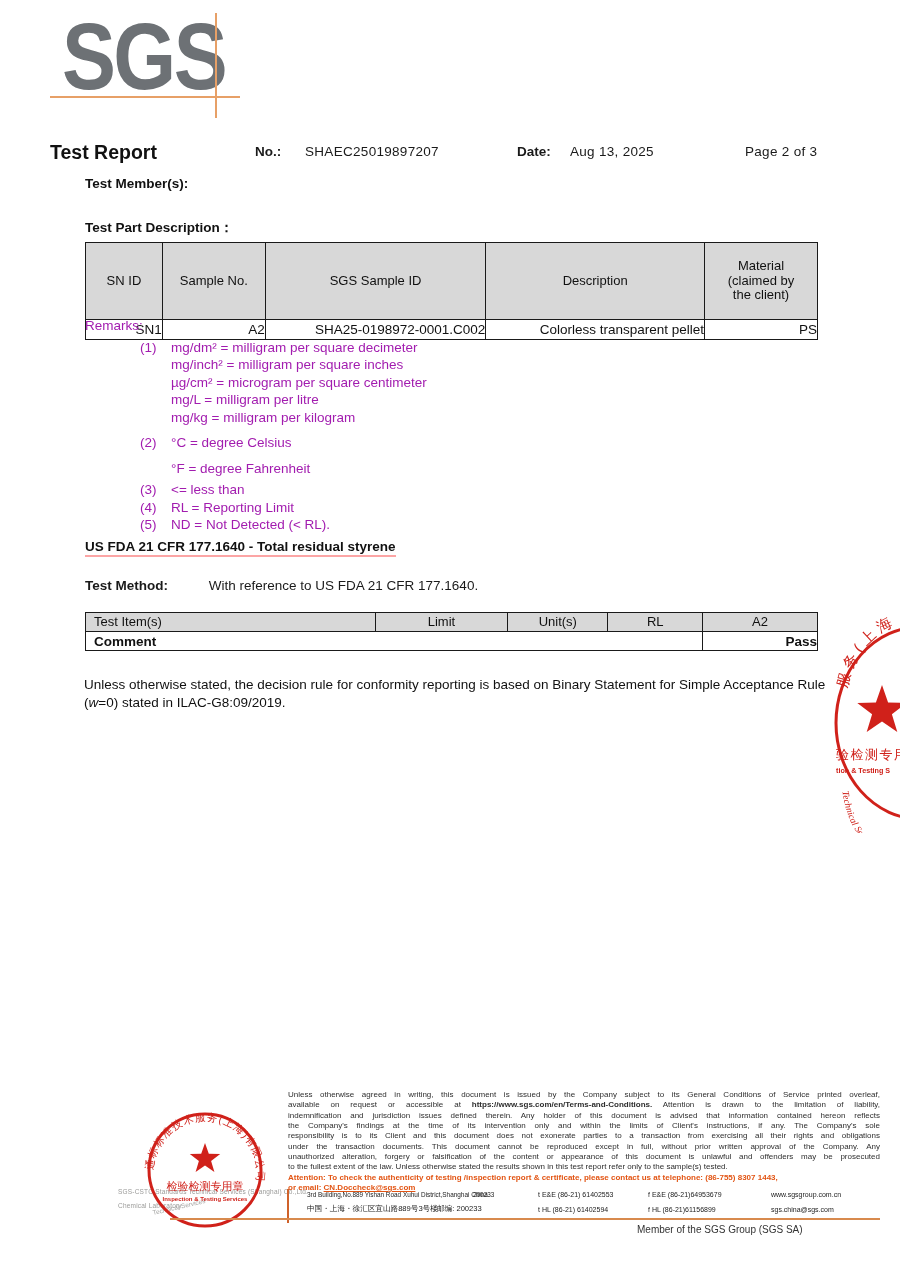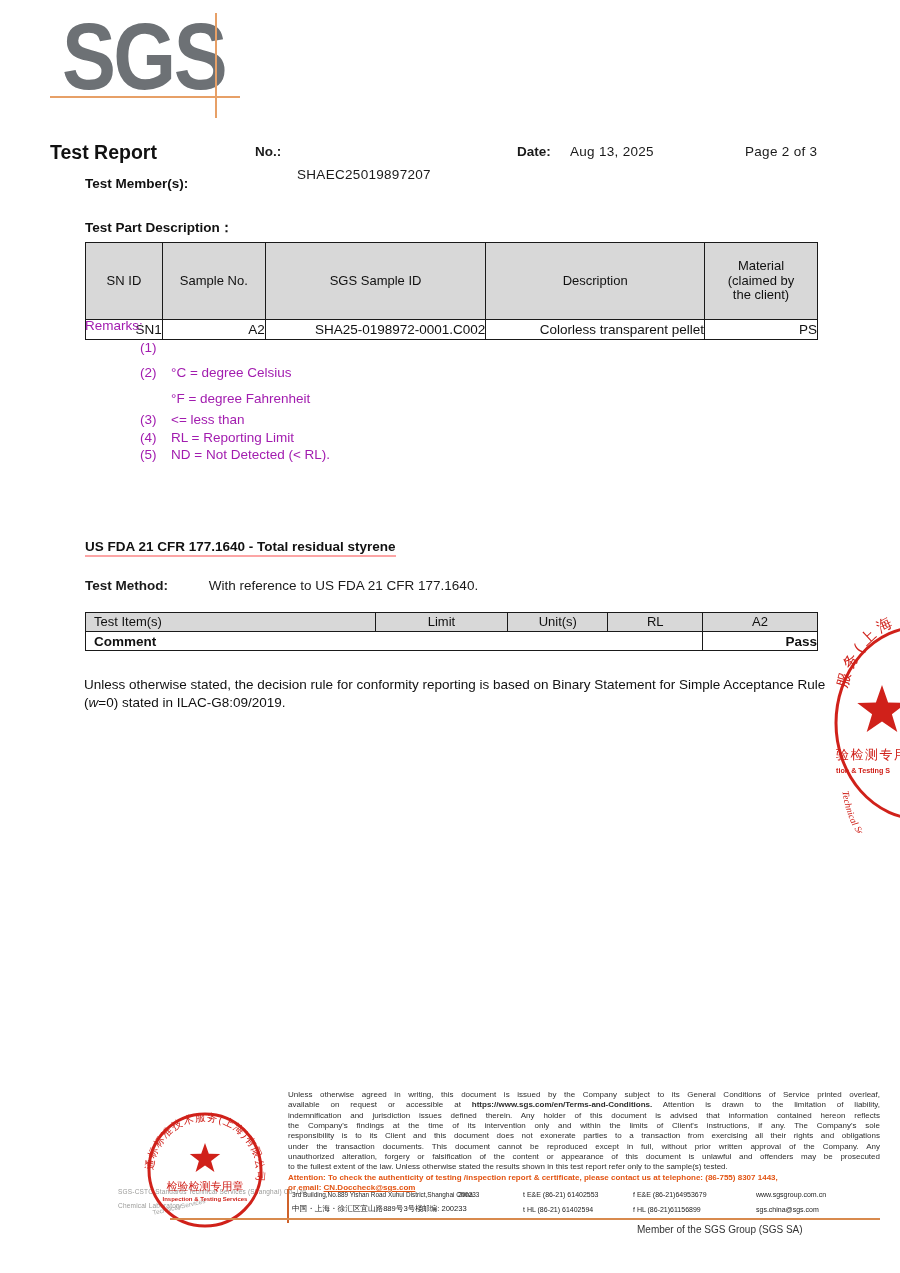--- a/index.html
+++ b/index.html
@@ -51,21 +51,21 @@
   .right-stamp{ position:absolute; left:810px; top:613px; }
   .left-stamp{ position:absolute; left:130px; top:1095px; }
   
   .company-line{ position:absolute; font-size:6.5px; color:#9a9a98; letter-spacing:.2px; }
   .company-rot{ position:absolute; left:152px; top:1203px; font-size:6.5px; color:#a7a7a5; transform:rotate(-13deg); }
   .legal{ position:absolute; left:288px; top:1090px; width:592px; font-size:8px; line-height:10.35px; color:#2e2e2e; }
   .legal-line.j{ text-align:justify; text-align-last:justify; }
   .legal .url{ font-weight:bold; }
   .attn{ color:#e25413; font-weight:bold; }
   .attn .email{ text-decoration:underline; }
-  .addr{ position:absolute; font-size:6.4px; color:#222; white-space:nowrap; }
+  .addr{ position:absolute; font-size:6.4px; color:#222; white-space:nowrap;margin-left:15px; }
   .addr.cn{ font-size:7.6px; }
   .addr.contact{ font-size:7px; }
   .v-rule{ position:absolute; left:287px; top:1189px; width:2px; height:34px; background:#d0622a; }
   .footer-rule{ position:absolute; left:170px; top:1218px; width:710px; height:2px; background:#d88a4e; }
   .member{ position:absolute; left:637px; top:1224px; font-size:10px; color:#333; }
   .stamp-red{ fill:#d0211a; }
 </style>
 </head>
 <body>
 
@@ -73,21 +73,21 @@
 
   <div>
     <div class="logo-text">SGS</div>
     <div class="logo-hline"></div>
     <div class="logo-vline"></div>
   </div>
 
   <div class="doc-header">
     <span class="title">Test Report</span>
     <span class="dh-lab" style="left:255px;">No.:</span>
-    <span class="dh-val" style="left:297px;margin-top:23px;">SHAEC25019897207</span>
+    <span class="dh-val" style="left:305px;">SHAEC25019897207</span>
     <span class="dh-lab" style="left:517px;">Date:</span>
     <span class="dh-val" style="left:570px;">Aug 13, 2025</span>
     <span class="dh-val" style="left:745px;">Page 2 of 3</span>
   </div>
 
   <div class="h-bold" style="left:85px; top:176px;">Test Member(s):</div>
   <div class="h-bold" style="left:85px; top:219px;">Test Part Description：</div>
 
   <table class="t1" style="top:242px;">
     <colgroup>
@@ -112,20 +112,27 @@
       <td>Colorless transparent pellet</td>
       <td>PS</td>
     </tr>
   </tbody>
     </table>
 
   <div class="remarks">
     <div>Remarks:</div>
     <div class="remark-row gap4">
       <span class="num">(1)</span>
+      <span class="txt">
+        <div>mg/dm² = milligram per square decimeter</div>
+        <div>mg/inch² = milligram per square inches</div>
+        <div>µg/cm² = microgram per square centimeter</div>
+        <div>mg/L = milligram per litre</div>
+        <div>mg/kg = milligram per kilogram</div>
+      </span>
     </div>
     <div class="remark-row gap8">
       <span class="num">(2)</span>
       <span class="txt">
         <div>°C = degree Celsius</div>
         <div class="gap8">°F = degree Fahrenheit</div>
       </span>
     </div>
     <div class="remark-row gap4">
       <span class="num">(3)</span>

